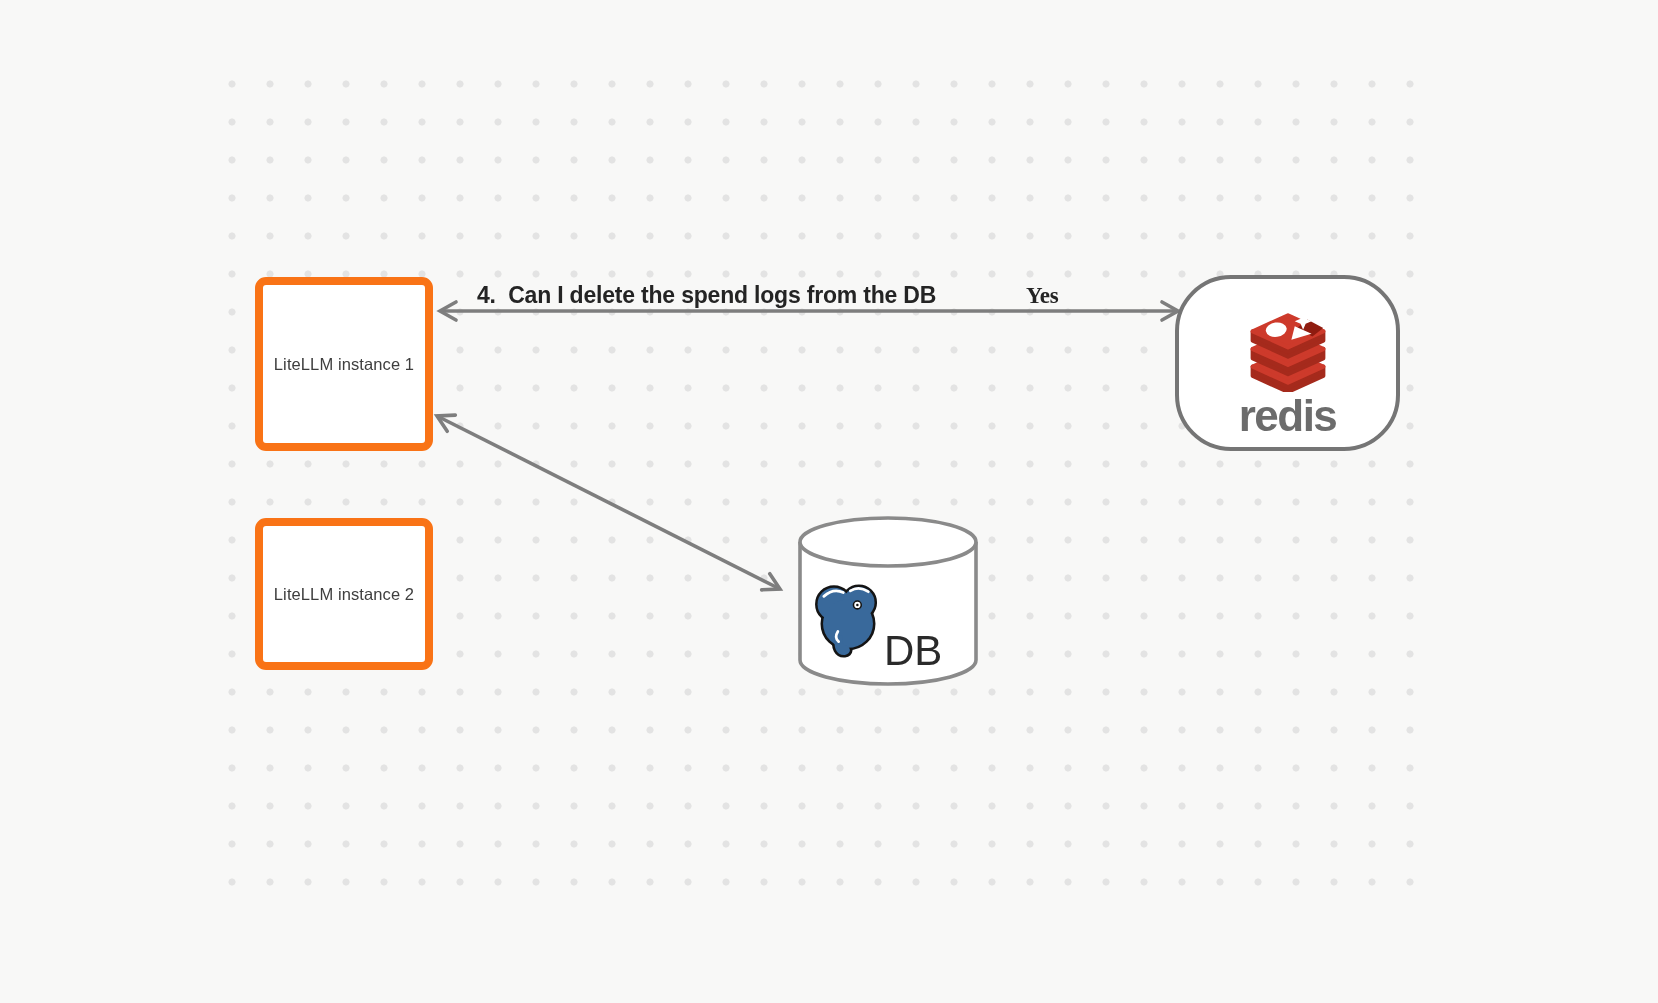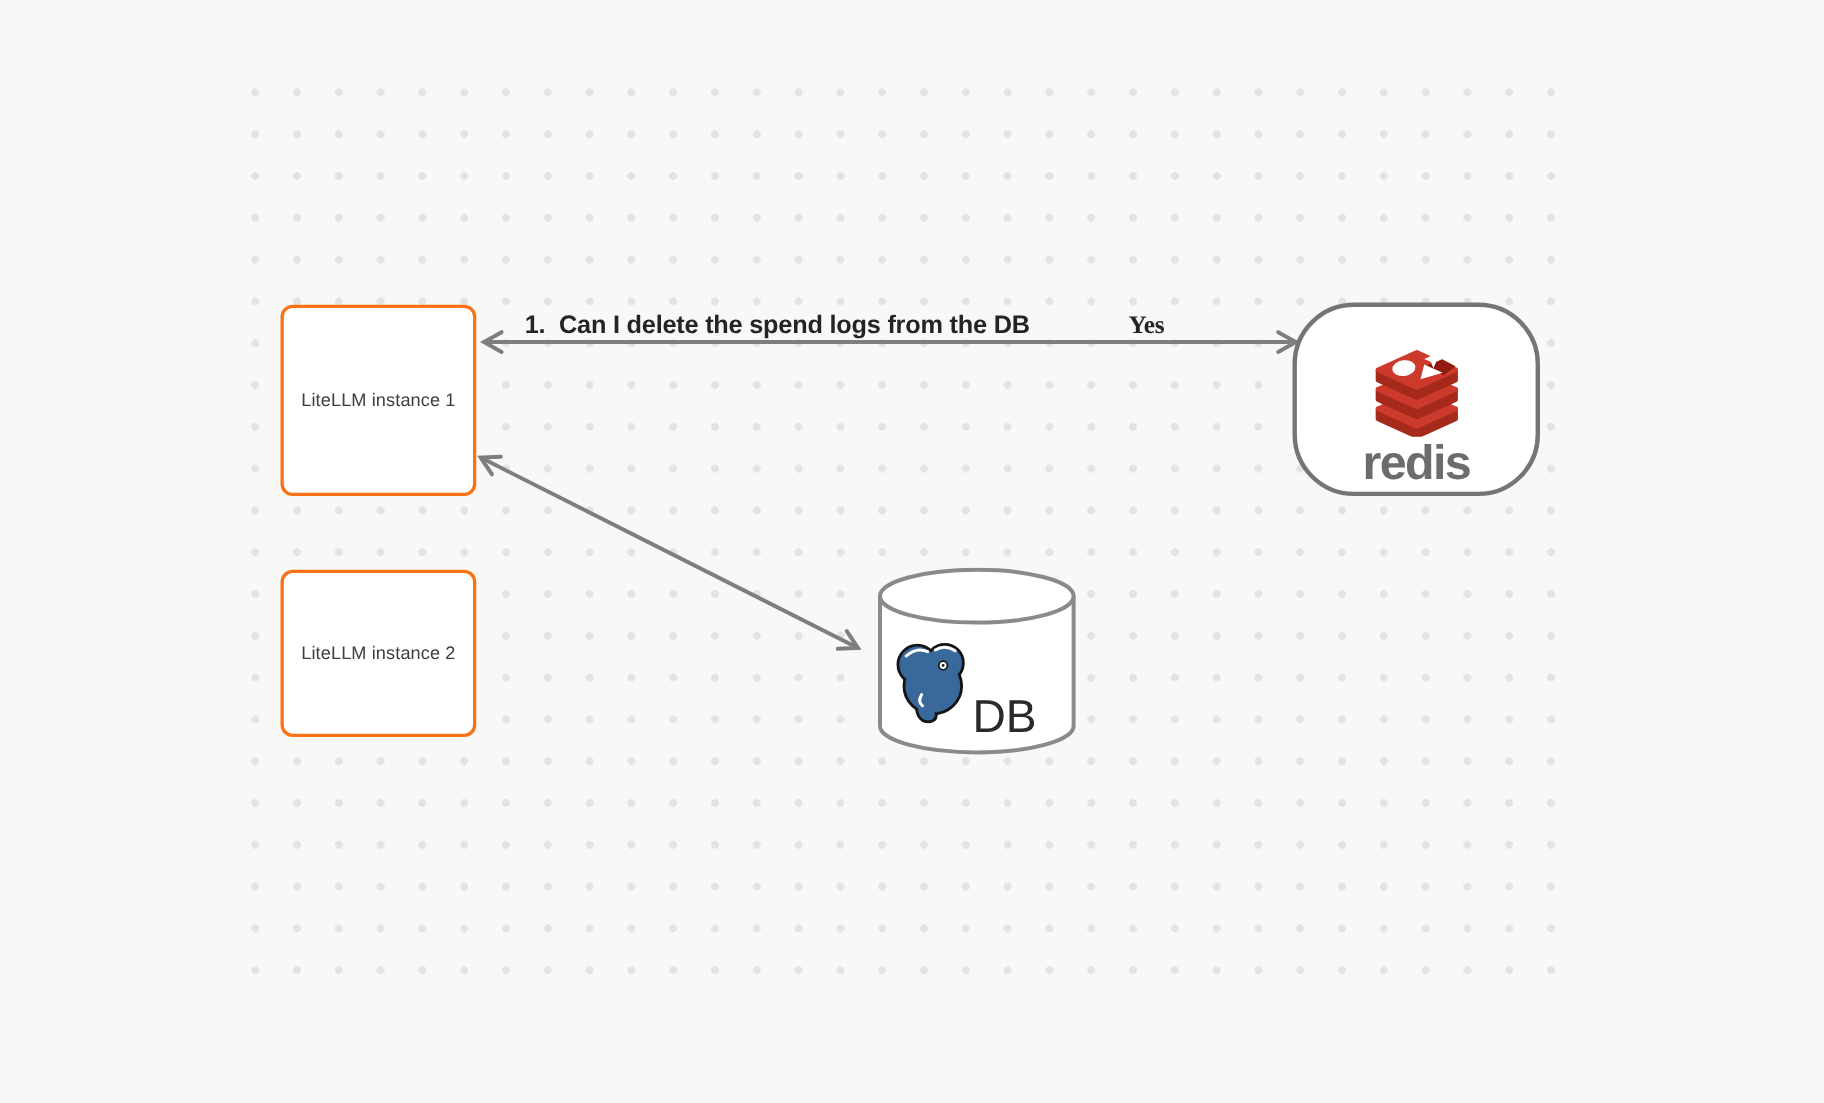--- a/index.html
+++ b/index.html
@@ -10,28 +10,28 @@
     font-family:"Liberation Sans","DejaVu Sans",sans-serif;
   }
   .dots{
     position:absolute;left:213px;top:65px;width:1216px;height:836px;
     background-image:radial-gradient(circle,#e3e3e3 3.2px,rgba(0,0,0,0) 3.9px);
     background-size:38px 38px;
   }
   svg.edges{position:absolute;left:0;top:0;}
   .inst{
     position:absolute;left:255px;width:178px;
-    background:#ffffff;border:3px solid #f97316;border-radius:11px;
+    background:#ffffff;border:8px solid #f97316;border-radius:11px;
     display:flex;align-items:center;justify-content:center;
     font-size:16.5px;color:#3e3e3e;letter-spacing:0.1px;
   }
   .redis-node{
     position:absolute;left:1175px;top:275px;width:225px;height:176px;
     background:#ffffff;border:4px solid #757575;border-radius:56px;
-    display:flex;flex-direction:column;align-items:center;padding-top:32px;justify-content:center;
+    display:flex;flex-direction:column;align-items:center;padding-top:32px;
   }
   .redis-word{
     font-size:44px;font-weight:700;color:#6c6c6c;letter-spacing:-1.5px;
     line-height:1;margin-top:2px;
   }
   .edge-label{
     position:absolute;font-size:23px;font-weight:700;color:#242424;
     line-height:1;letter-spacing:-0.2px;white-space:pre;
   }
   .cyl,.pg{position:absolute;}
@@ -108,16 +108,16 @@
 
     <path d="M19 21 Q31 10 44 16" fill="none" stroke="#ffffff" stroke-width="3.5" stroke-linecap="round"></path>
     <path d="M53 14 Q64 7 76 15" fill="none" stroke="#ffffff" stroke-width="3.5" stroke-linecap="round"></path>
     <circle cx="62" cy="32" r="5" fill="#ffffff" stroke="#141414" stroke-width="2"></circle>
     <circle cx="62" cy="32" r="1.6" fill="#141414"></circle>
     <path d="M37 66 Q32 74 38 79" fill="none" stroke="#ffffff" stroke-width="3.5" stroke-linecap="round"></path>
   </svg>
 
   <div class="db-label">DB</div>
 
-  <div class="edge-label" style="left:477px;top:284px;">1.  Can I delete the spend logs from the DB</div>
+  <div class="edge-label" style="left:477px;top:284px;">4.  Can I delete the spend logs from the DB</div>
   <div class="edge-label" style="left:1026px;top:284px;font-family:Liberation Serif, serif;">Yes</div>
 
 </div>
 
 </body></html>

